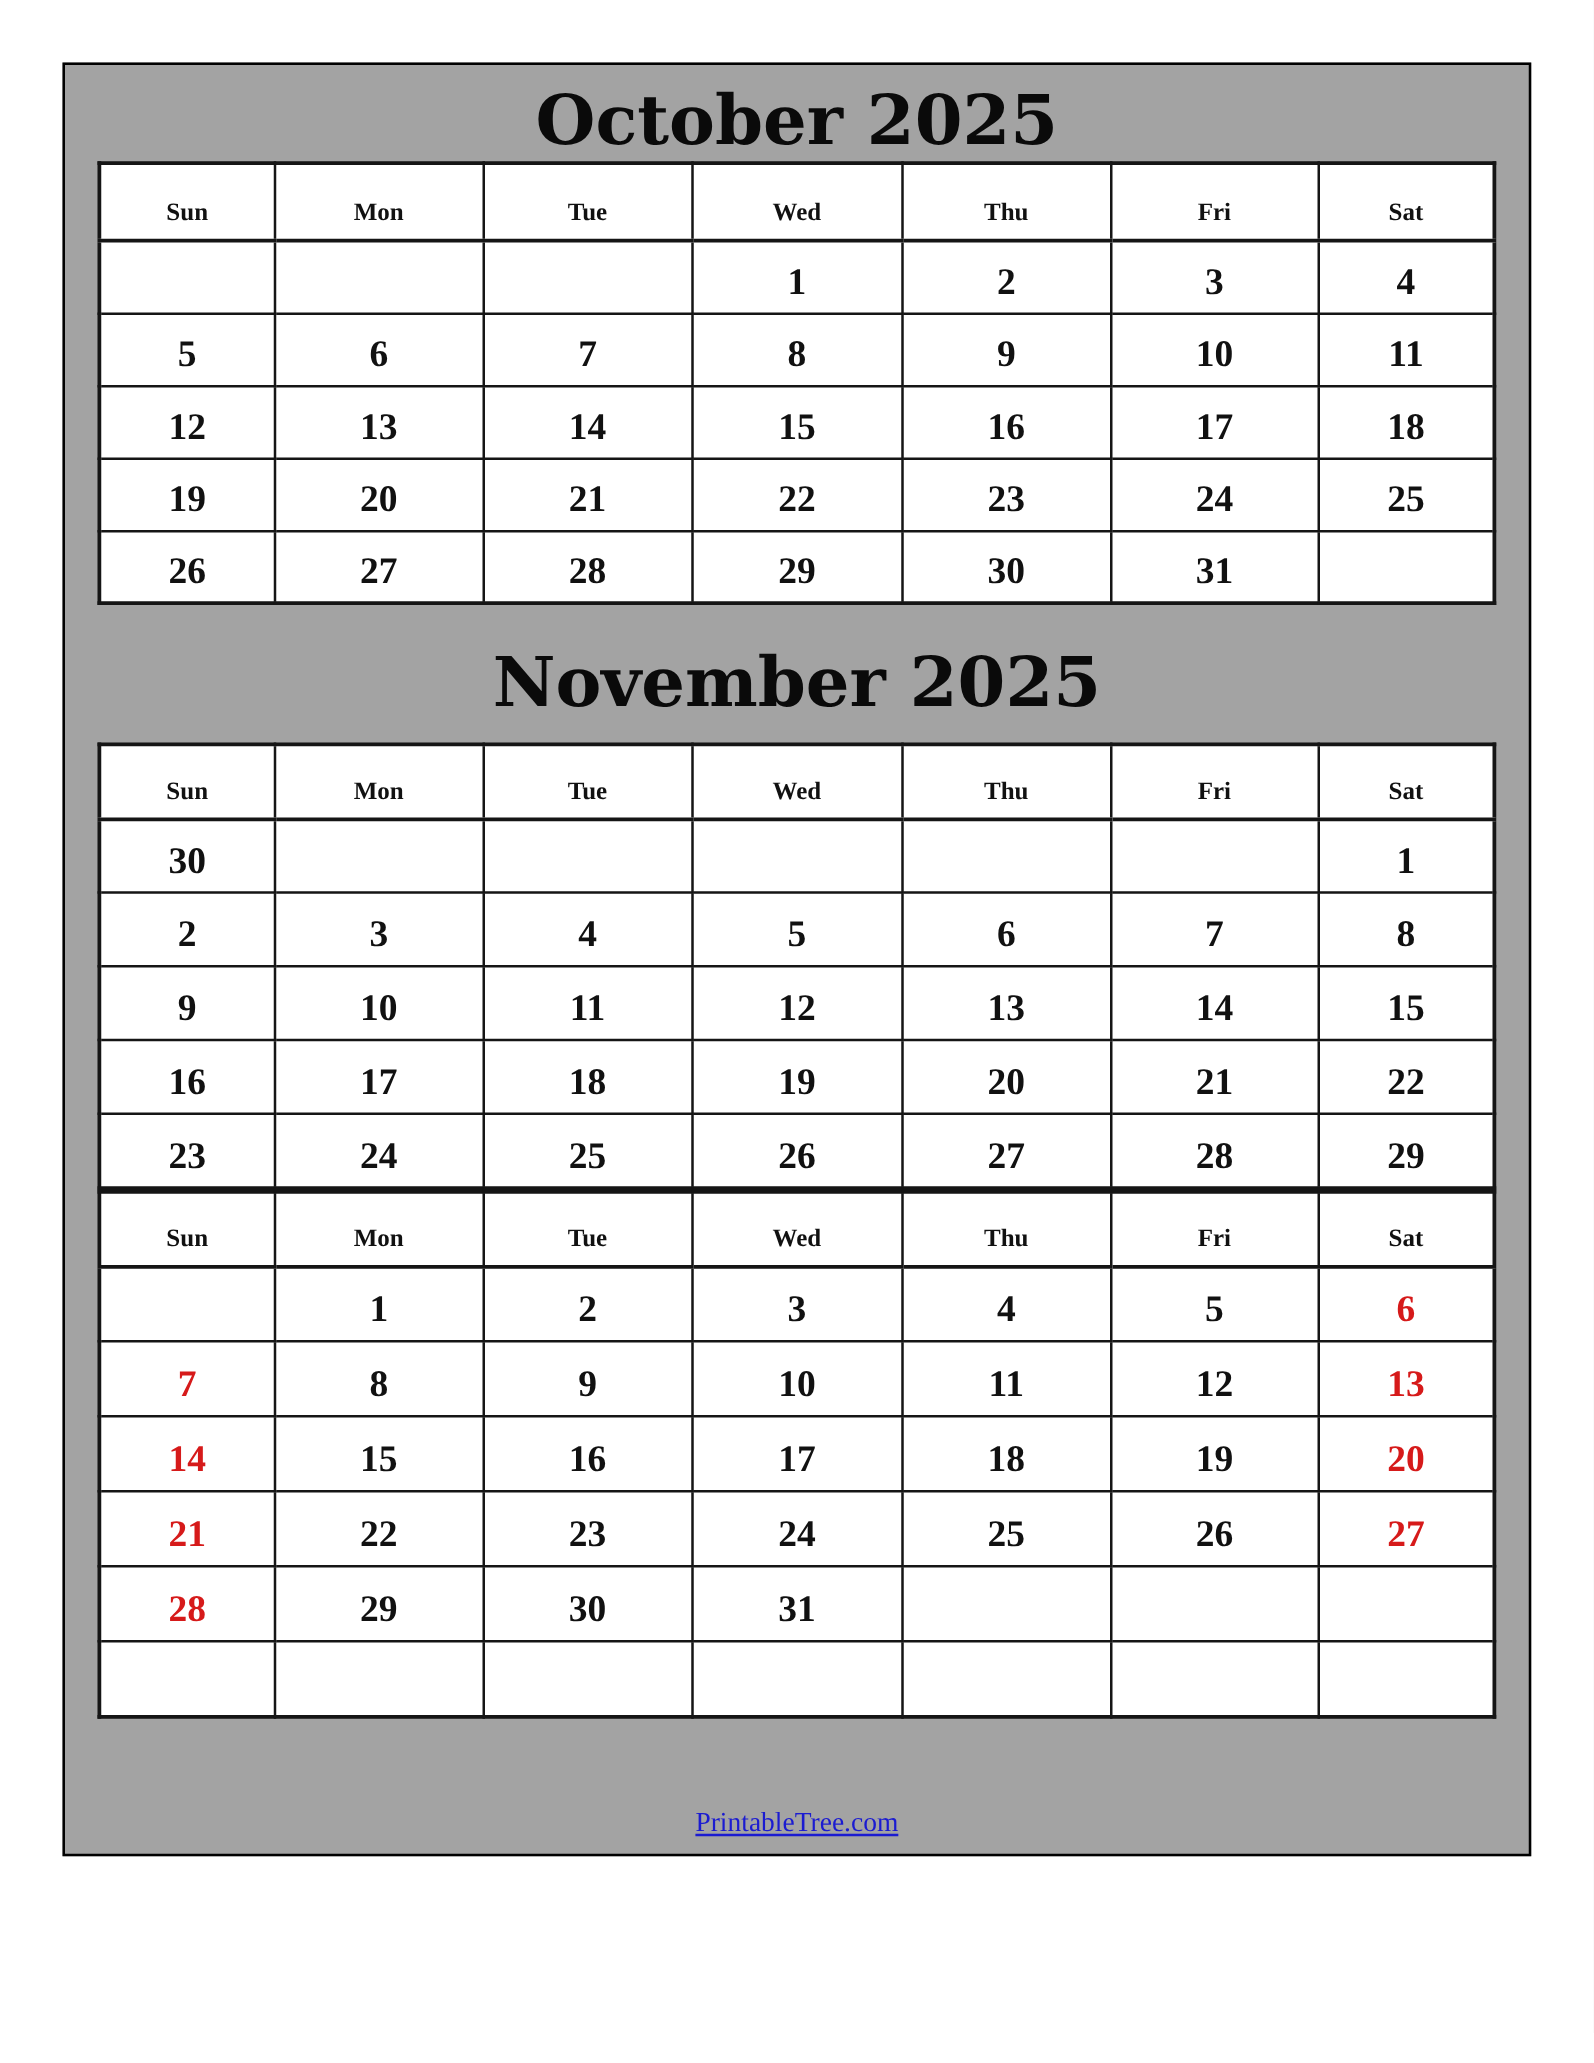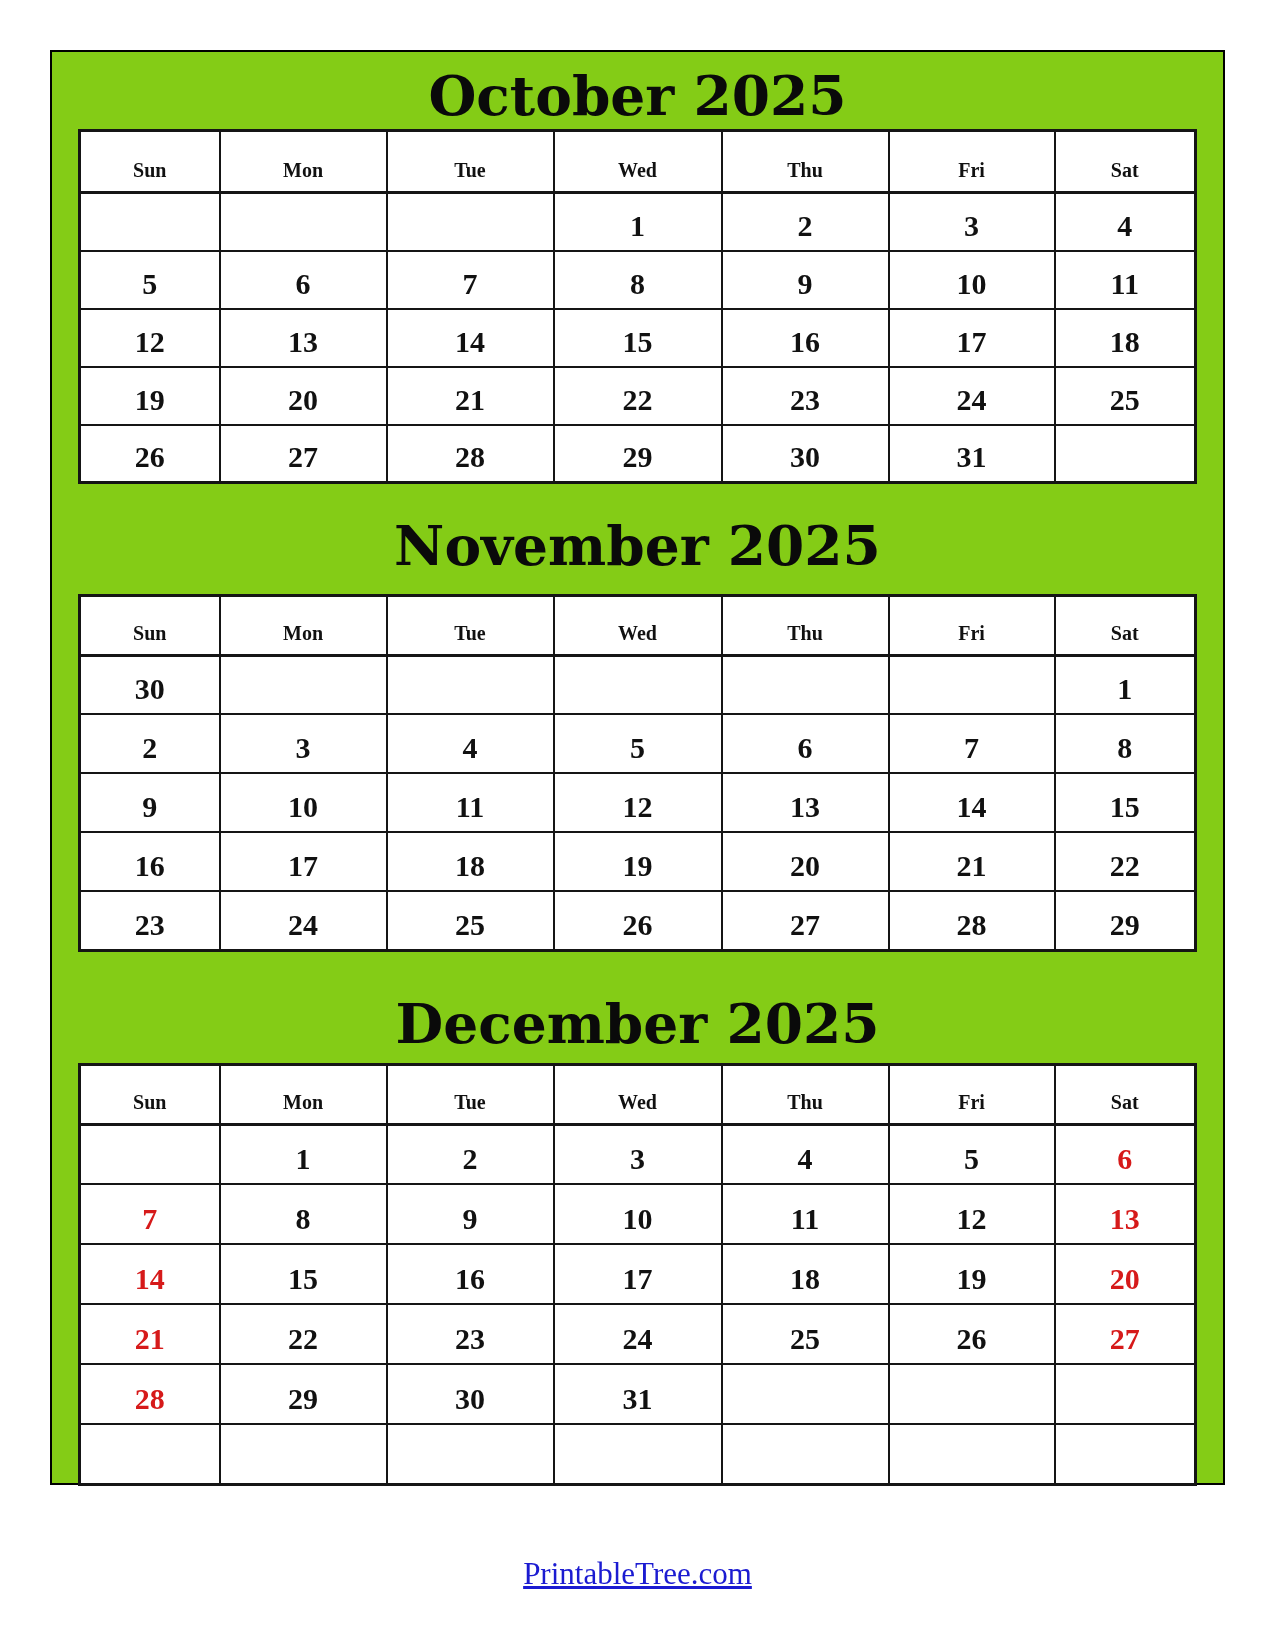--- a/index.html
+++ b/index.html
@@ -10,21 +10,21 @@
     font-family: "Liberation Serif", serif;
     overflow: hidden;
   }
   .frame {
     position: absolute;
     left: 50px;
     top: 50px;
     width: 1175px;
     height: 1435px;
     border: 2px solid #000000;
-    background: #84cc16;
+    background: #a3a3a3;
   }
   .month-title {
     text-align: center;
     font-family: "DejaVu Serif", serif;
     font-weight: bold;
     font-size: 55px;
     line-height: 1.15;
     color: #0a0a0a;
     letter-spacing: 0px;
   }
@@ -68,21 +68,21 @@
   th.weekend { color: #c00000; }
   td.weekend { color: #a80000; }
   .m2 td.weekend { color: #d61a1a; }
 
   .footer {
     text-align: center;
     margin-top: 70px;
   }
   .footer a {
     font-family: "Liberation Serif", serif;
-    font-size: 31px;
+    font-size: 22px;
     color: #1b1bd1;
     text-decoration: underline;
   }
 </style>
 </head>
 <body>
 
 <div class="frame">
   <div id="calendar-root">
   <section class="month m0">
@@ -225,21 +225,20 @@
               <td>26</td>
               <td>27</td>
               <td>28</td>
               <td class="weekend">29</td>
             </tr>
           </tbody>
     </table>
   </section>
 
   <section class="month m2">
-    <h1 class="month-title">December 2025</h1>
     <table class="cal">
       <colgroup>
         <col style="width:140px">
             <col style="width:167px">
             <col style="width:167px">
         <col style="width:168px">
             <col style="width:167px">
             <col style="width:166px">
         <col style="width:141px">
       </colgroup>

